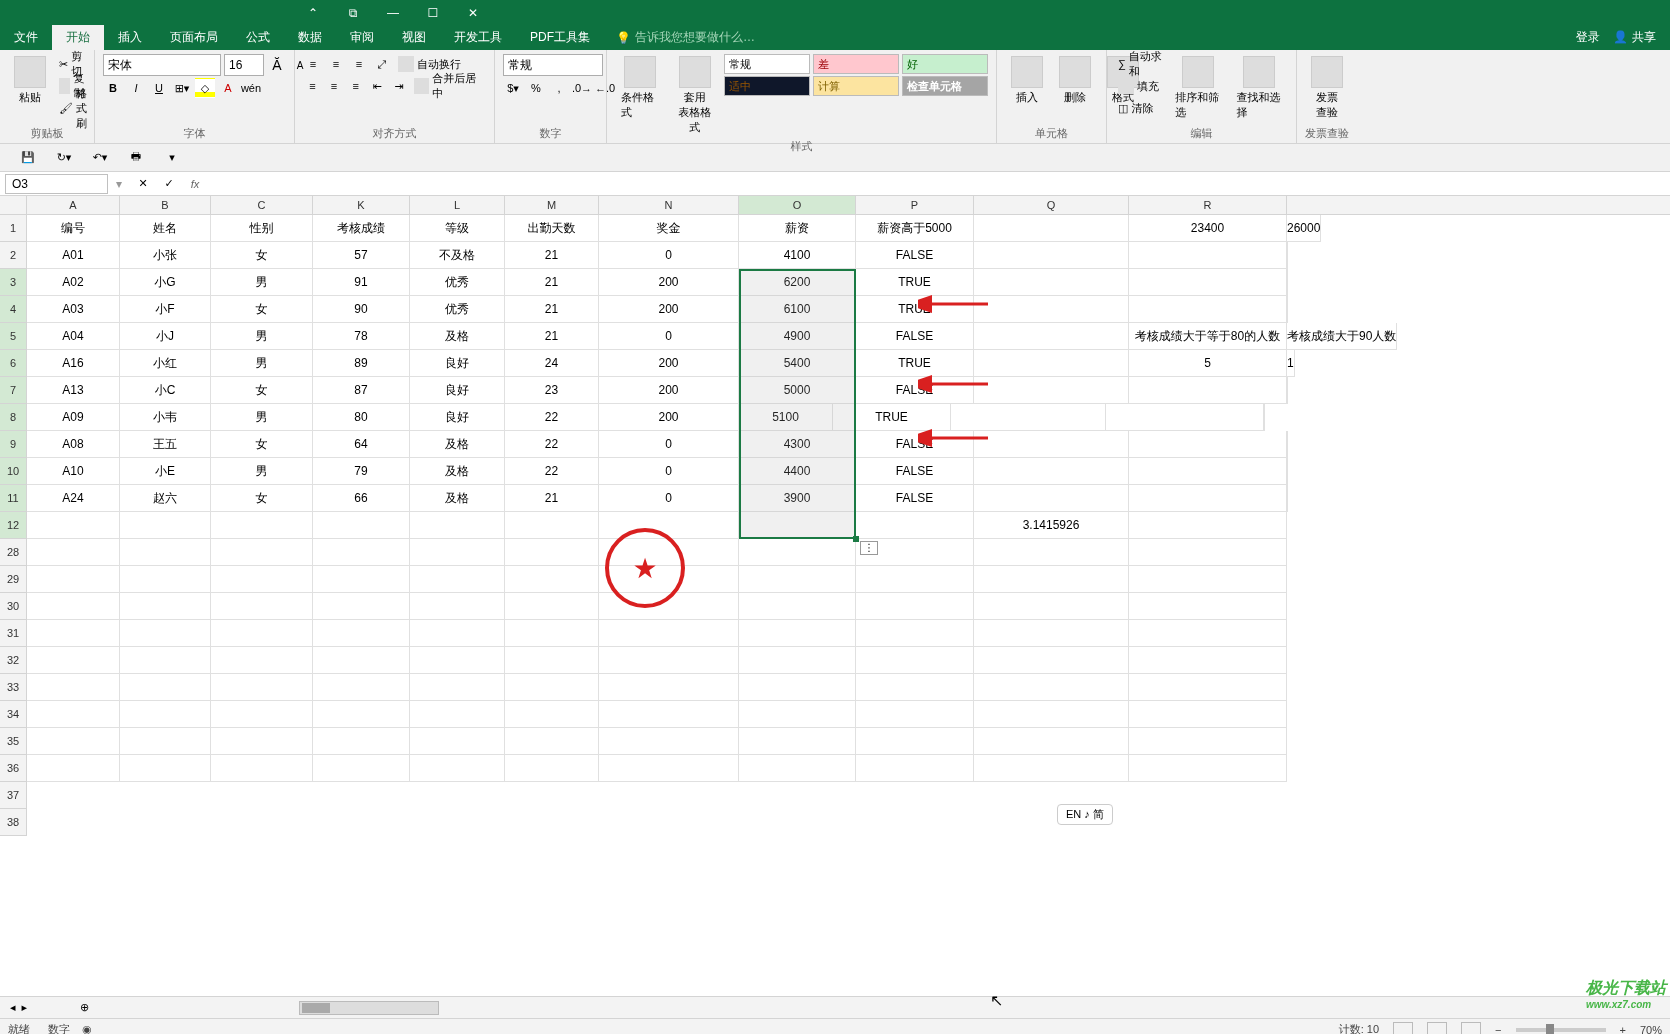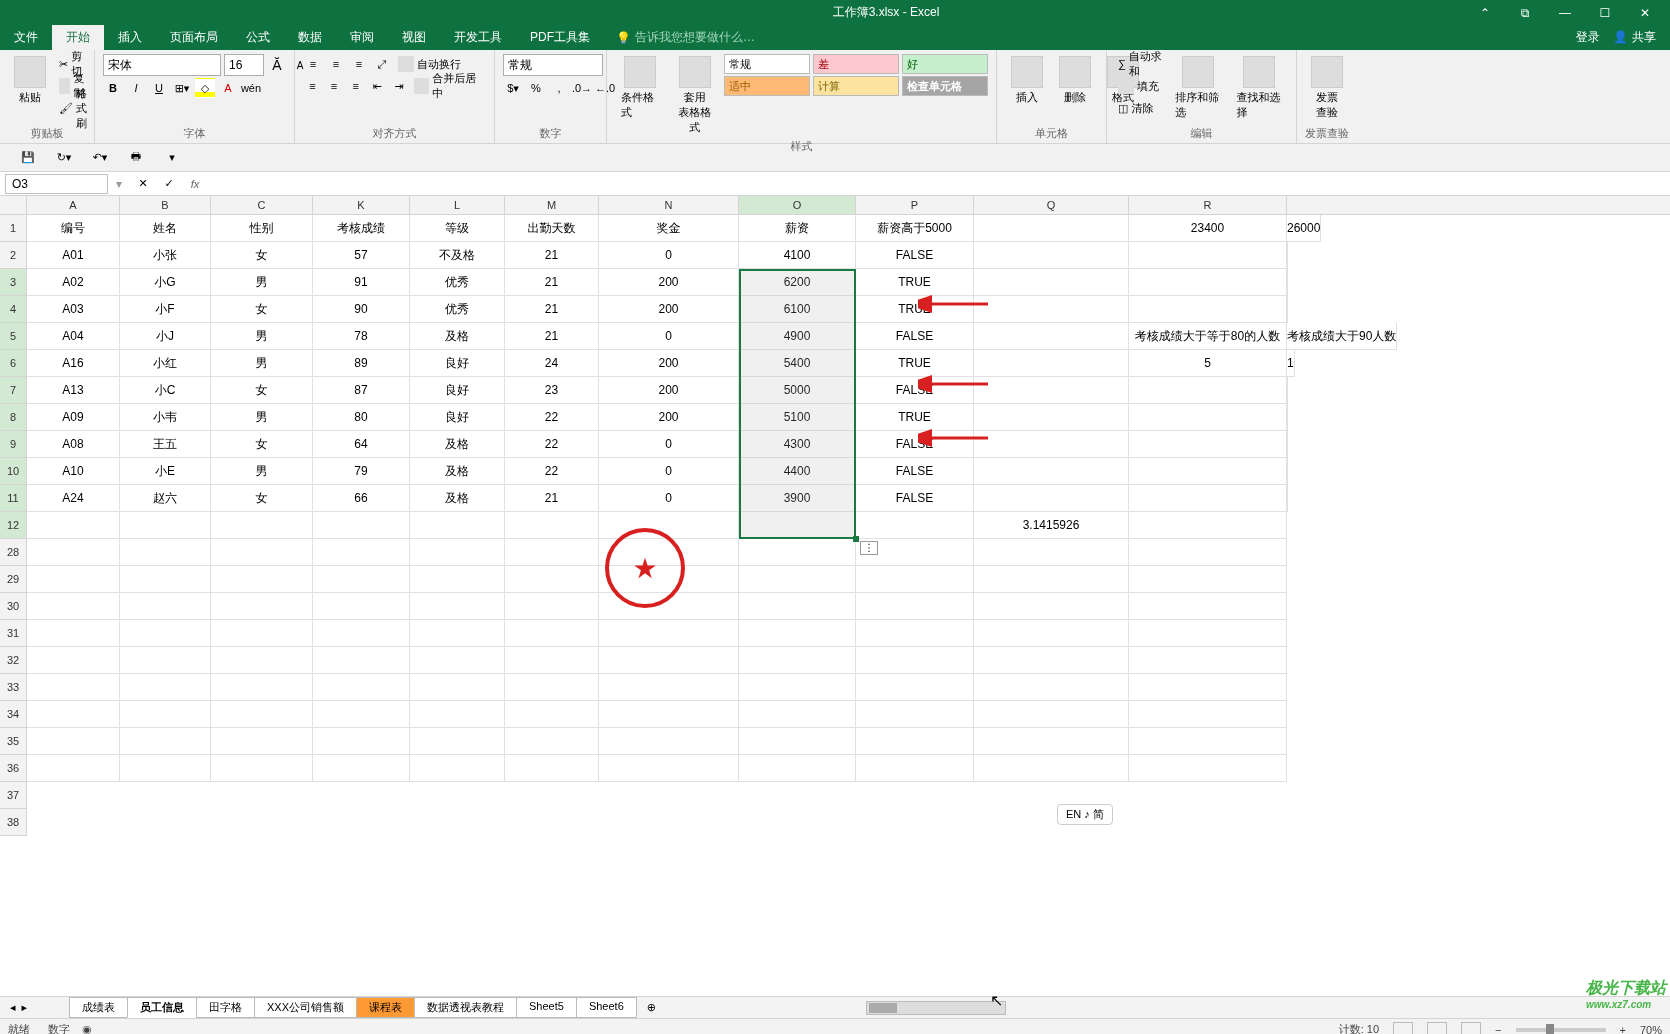--- a/index.html
+++ b/index.html
@@ -30,21 +30,21 @@
 .rbtn-sm { height:20px; font-size:11px; display:flex; align-items:center; gap:3px; cursor:pointer; padding:0 3px; }
 .ricon-sm { width:16px; height:16px; background:#ddd; display:inline-block; }
 .sel { height:22px; border:1px solid #adadad; background:#fff; font-size:12px; padding:0 14px 0 4px; }
 .font-sel { width:118px; }
 .size-sel { width:40px; }
 .tinybtn { width:20px; height:20px; border:1px solid transparent; cursor:pointer; display:flex; align-items:center; justify-content:center; font-size:11px; }
 .style-chip { border:1px solid #bbb; height:20px; width:86px; font-size:11px; display:flex; align-items:center; padding-left:4px; }
 .style-normal { background:#fff; }
 .style-bad { background:#ffc7ce; color:#9c0006; }
 .style-good { background:#c6efce; color:#006100; }
-.style-warn { background:#fdba74; color:#9c5700; }
+.style-warn { background:#0f172a; color:#9c5700; }
 .style-calc { background:#fce4a0; color:#7f6000; }
 .style-check { background:#a5a5a5; color:#fff; font-weight:bold; }
 
 
 .qat { height:28px; background:#f1f1f1; border-bottom:1px solid #d4d4d4; display:flex; align-items:center; gap:16px; padding-left:18px; }
 
 
 .fbar { height:24px; border-bottom:1px solid #d4d4d4; display:flex; align-items:center; background:#fff; }
 .namebox { width:103px; border:1px solid #c0c0c0; height:20px; margin:2px 5px; font-size:12px; padding-left:6px; display:flex; align-items:center; }
 .fbar-btns { display:flex; gap:6px; padding:0 8px; }
@@ -92,21 +92,20 @@
 .zoom-thumb { position:absolute; left:30px; top:-4px; width:8px; height:12px; background:#888; }
 
 .watermark { position:absolute; right:4px; bottom:24px; font-size:16px; color:#48b648; font-style:italic; font-weight:bold; }
 .watermark small { display:block; font-size:10px; color:#48b648; }
 </style>
 </head>
 <body>
 
 <div class="titlebar">
   <div class="tb-left"></div>
-  <div class="tb-center">工作簿3.xlsx - Excel</div>
   <div class="tb-right">
     <span class="tb-btn">⌃</span>
     <span class="tb-btn">⧉</span>
     <span class="tb-btn">—</span>
     <span class="tb-btn">☐</span>
     <span class="tb-btn">✕</span>
   </div>
 </div>
 
 <div class="menubar">
@@ -461,21 +460,21 @@
         <div class="cell "></div>
       </div>
       <div class="grow">
         <div class="cell " style="width: 93px;">A09</div>
         <div class="cell " style="width: 91px;">小韦</div>
         <div class="cell " style="width: 102px;">男</div>
         <div class="cell " style="width: 97px;">80</div>
         <div class="cell " style="width: 95px;">良好</div>
         <div class="cell " style="width: 94px;">22</div>
         <div class="cell " style="width: 140px;">200</div>
-        <div class="cell " style="width: 117px;">5100</div>
+        <div class="cell " style="width: 94px;">5100</div>
         <div class="cell " style="width: 118px;">TRUE</div>
         <div class="cell " style="width: 155px;"></div>
         <div class="cell " style="width: 158px;"></div>
         <div class="cell "></div>
       </div>
       <div class="grow">
         <div class="cell " style="width: 93px;">A08</div>
         <div class="cell " style="width: 91px;">王五</div>
         <div class="cell " style="width: 102px;">女</div>
         <div class="cell " style="width: 97px;">64</div>
@@ -668,30 +667,20 @@
   <svg class="arrow" style="left:918px;top:227px;" width="80" height="30">
       <line x1="70" y1="15" x2="8" y2="15" stroke="#d92020" stroke-width="3" marker-end="url(#ah)"></line>
     </svg>
 </div>
 
 <div class="tabbar">
   <div class="tab-nav">
     <span>◂</span>
     <span>▸</span>
   </div>
-  <div id="tabs" style="display:flex;">
-      <div class="stab">成绩表</div>
-      <div class="stab active">员工信息</div>
-      <div class="stab">田字格</div>
-      <div class="stab">XXX公司销售额</div>
-      <div class="stab orange">课程表</div>
-      <div class="stab">数据透视表教程</div>
-      <div class="stab">Sheet5</div>
-      <div class="stab">Sheet6</div>
-    </div>
   <span style="padding:0 10px;cursor:pointer;">⊕</span>
   <div class="scroll-track">
       <div class="scroll-thumb"></div>
     </div>
   <span style="position:absolute;left:990px;bottom:24px;font-size:16px;">↖</span>
 </div>
 
 <div class="statusbar">
   <span>就绪</span>
   <span style="margin-left:18px;">数字</span>

